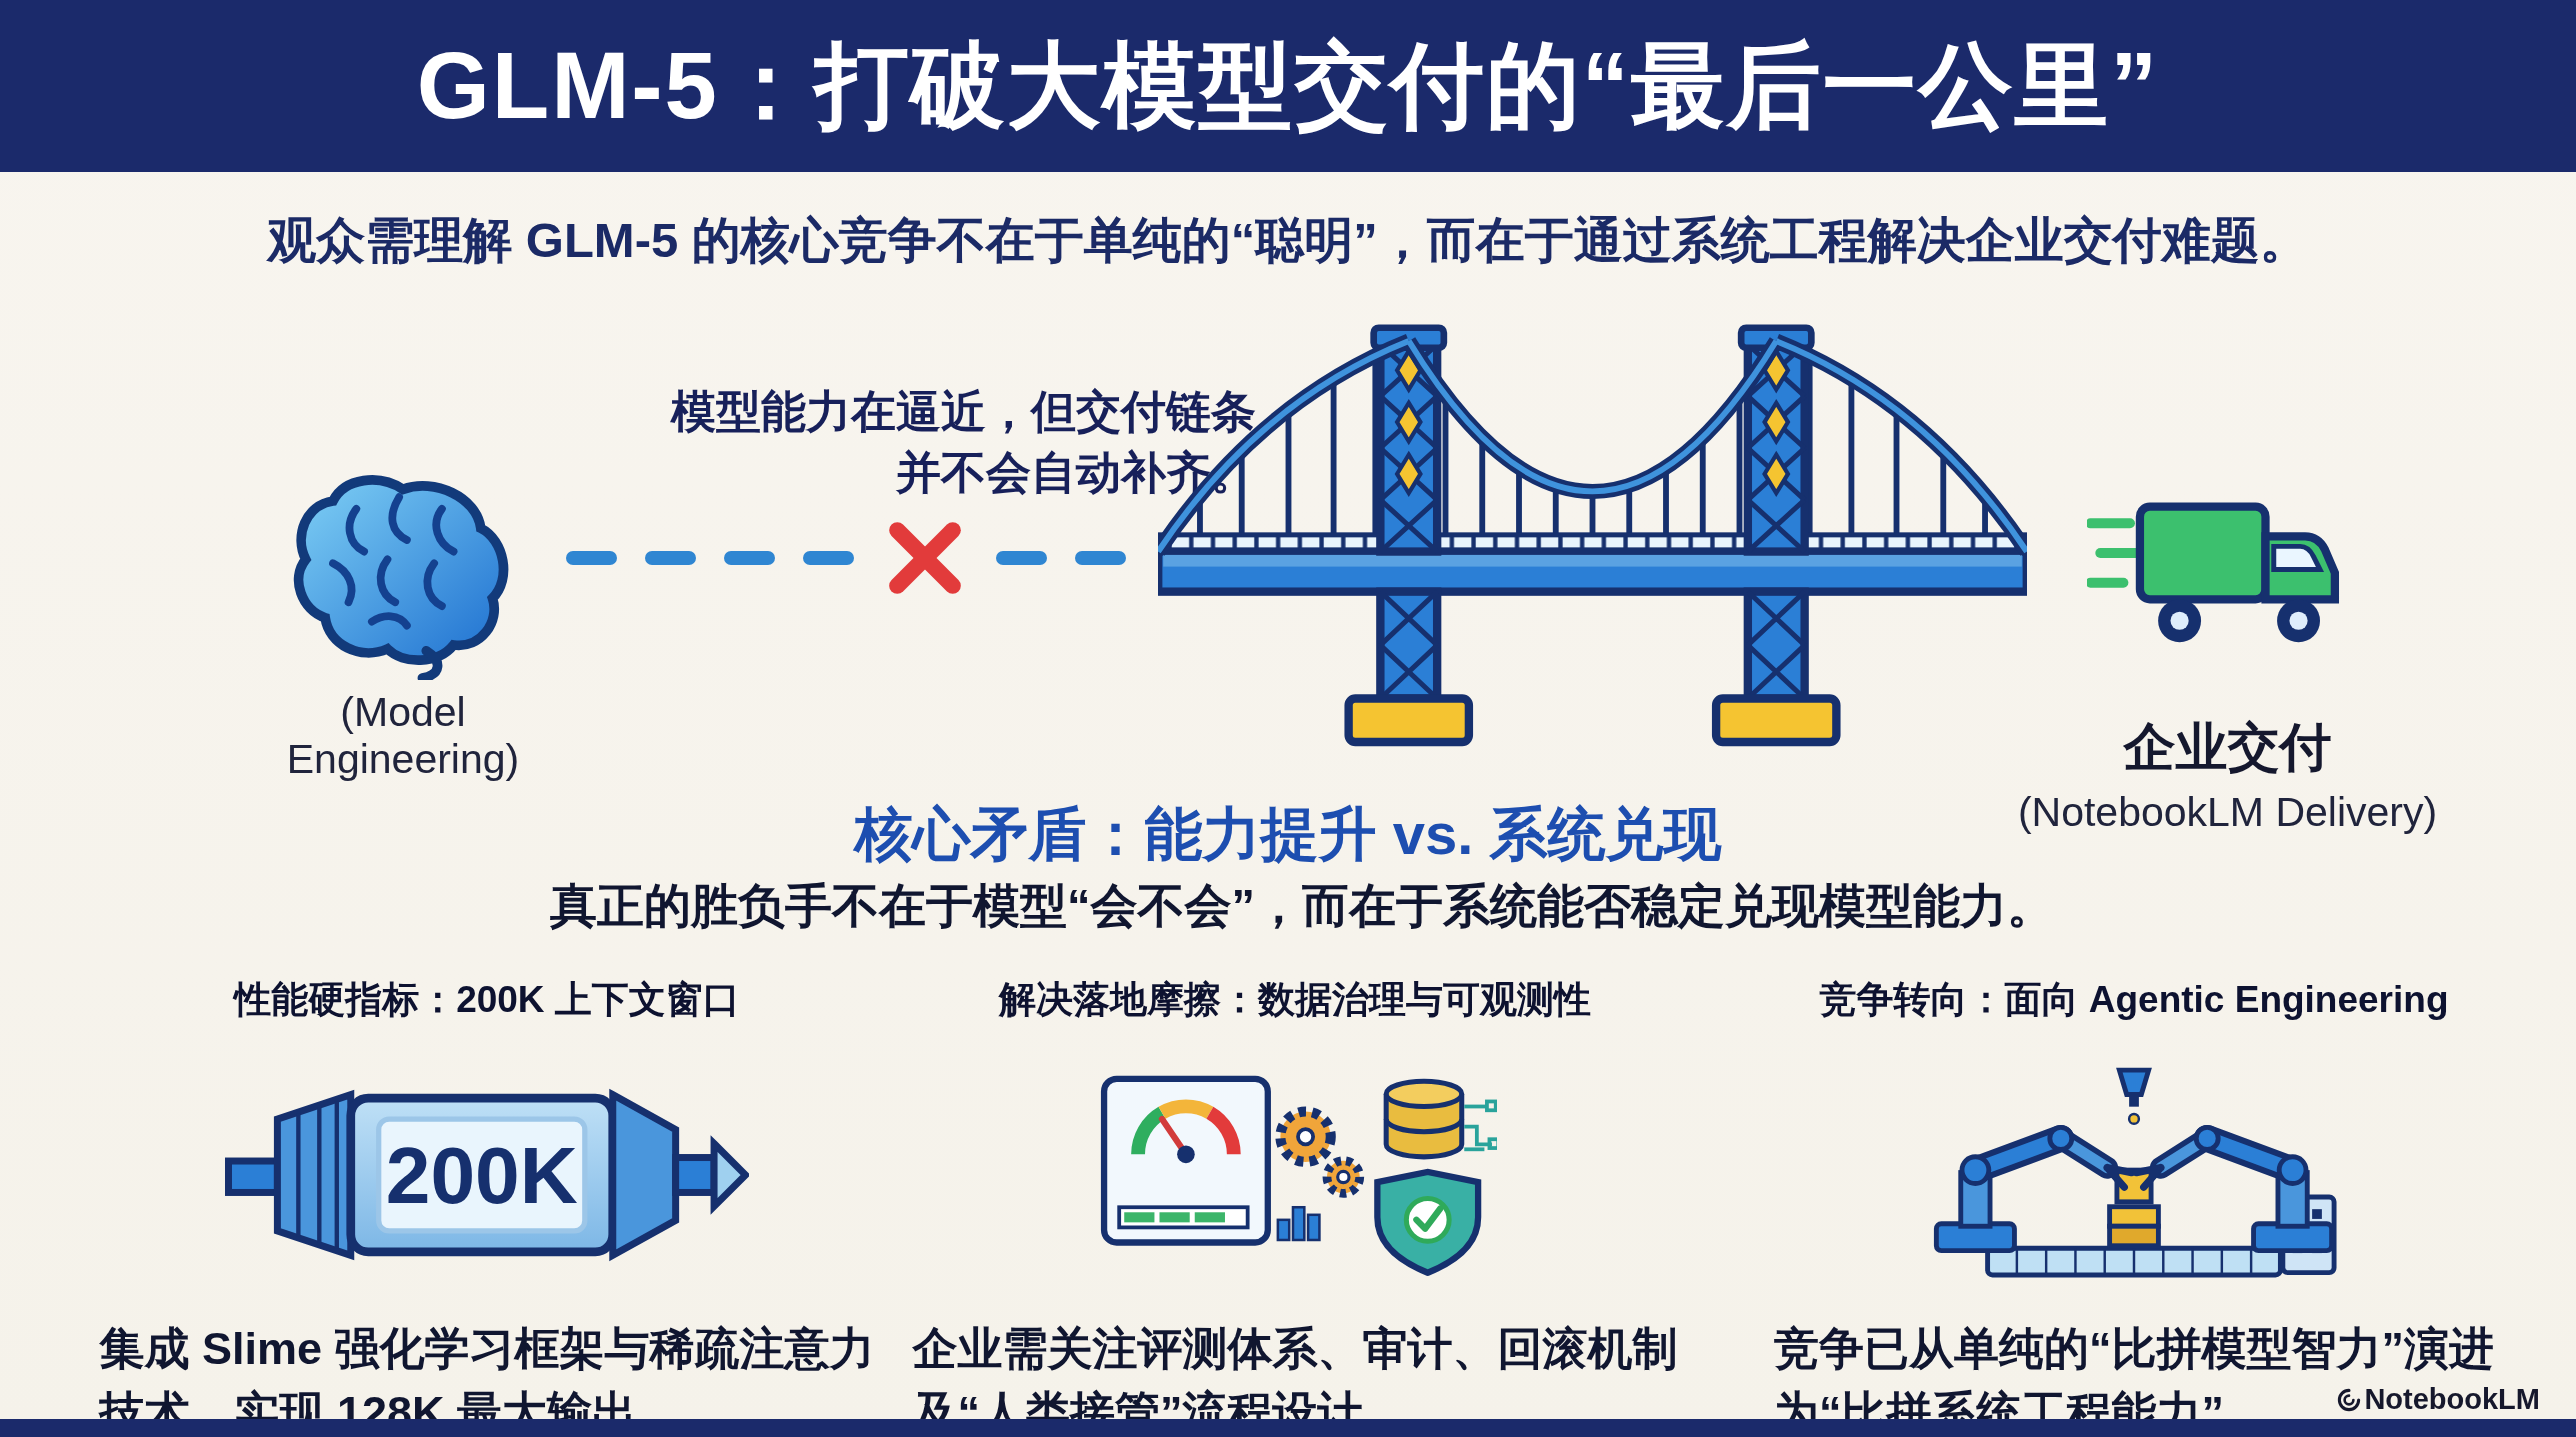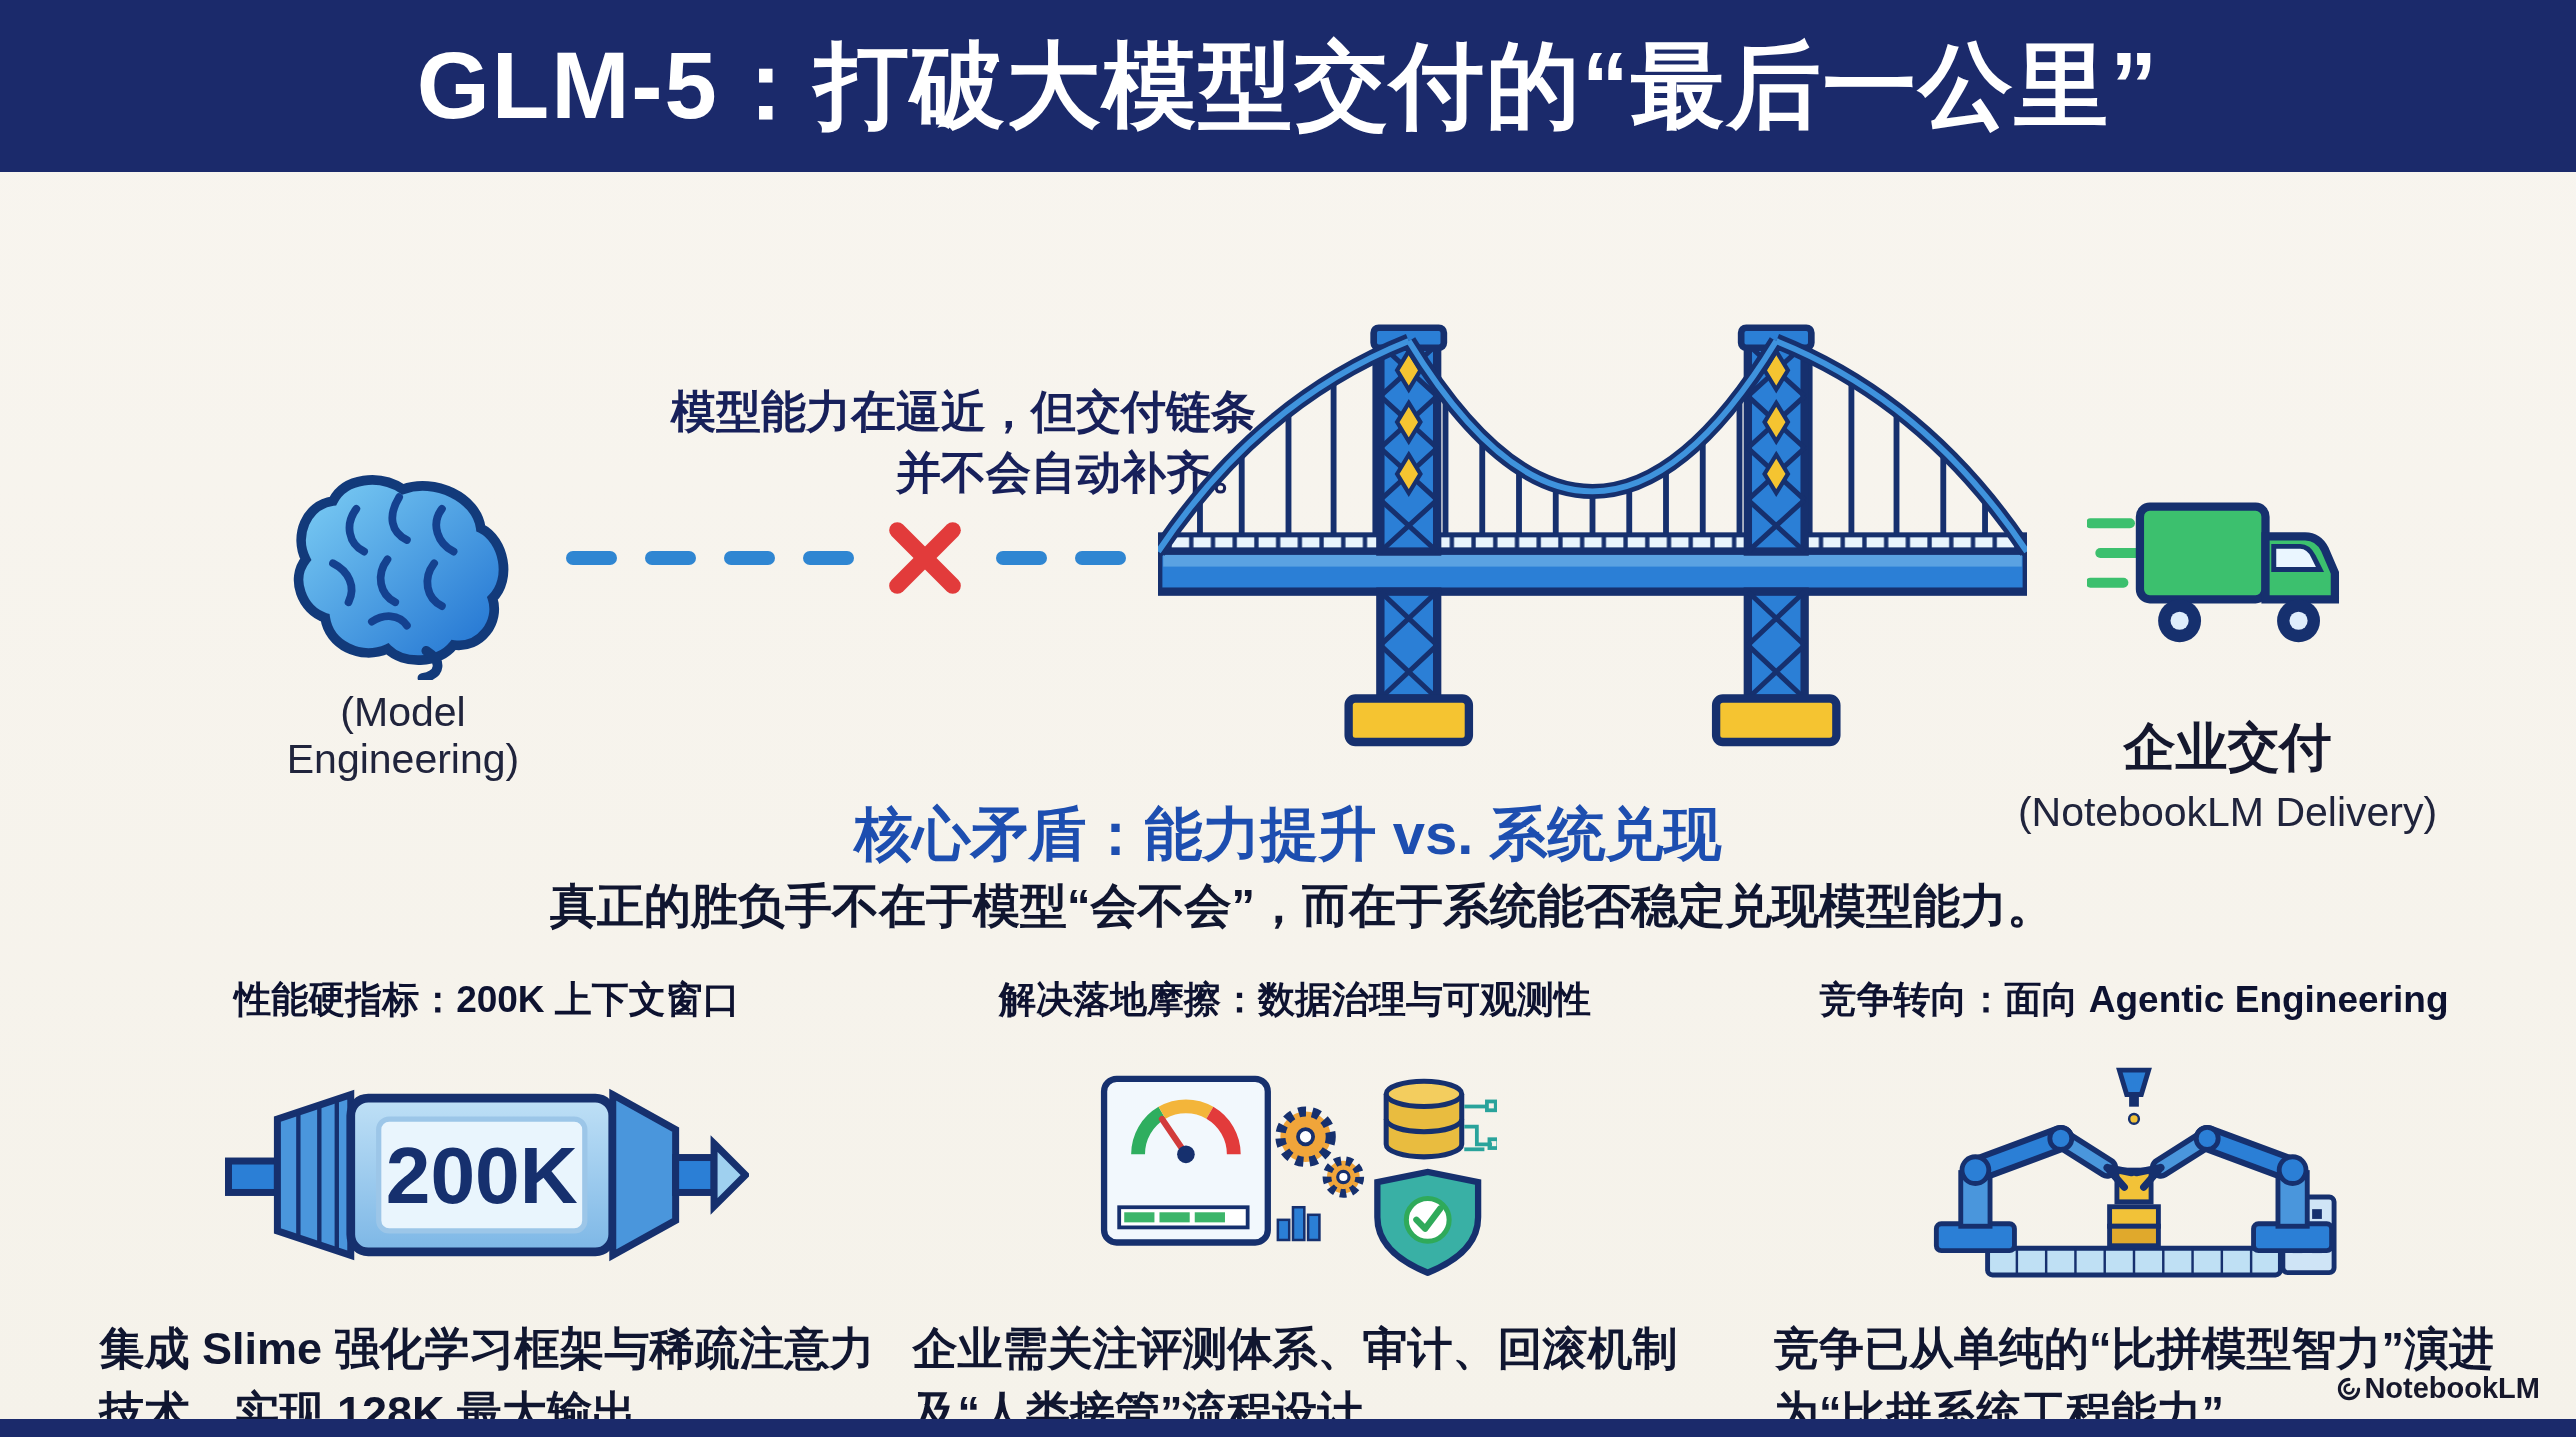--- a/index.html
+++ b/index.html
@@ -46,32 +46,33 @@
   
   .column{ position:absolute; top:975px; width:842px; display:flex; flex-direction:column; align-items:center; }
   .col-1{ left:66px; } .col-2{ left:874px; } .col-3{ left:1713px; }
   .col-title{ font-size:37px; font-weight:900; color:#0d1230; white-space:nowrap; }
   .icon-box{ height:251px; margin-top:24px; display:flex; align-items:center; justify-content:center; }
   .desc-wrap{ margin-top:17px; width:100%; text-align:center; }
   .desc{ display:inline-block; text-align:left; white-space:pre-line;
          font-size:45px; font-weight:700; color:#101630; line-height:1.42; }
 
   
-  .footer{ position:absolute; right:36px; bottom:33px; display:flex; align-items:center; gap:1px; }
+  .footer{ position:absolute; right:36px; bottom:22px; display:flex; align-items:center; gap:1px; }
   .footer .brand{ font-size:29px; font-weight:700; color:#16182c; }
 </style>
 </head>
 <body>
 
 <div class="stage">
 
   <div class="header">
     <div class="title">GLM-5：打破大模型交付的“最后一公里”</div>
   </div>
 
+  <div class="intro">观众需理解 GLM-5 的核心竞争不在于单纯的“聪明”，而在于通过系统工程解决企业交付难题。</div>
 
   <div class="gap-note">模型能力在逼近，但交付链条
 并不会自动补齐。</div>
 
   <div class="node node-left">
     <svg width="234" height="214" viewBox="0 0 120 110">
       <defs>
         <linearGradient id="brainG" x1="0" y1="0" x2="1" y2="1">
           <stop offset="0" stop-color="#7fd0f5"></stop>
           <stop offset="1" stop-color="#1d6fd0"></stop>

